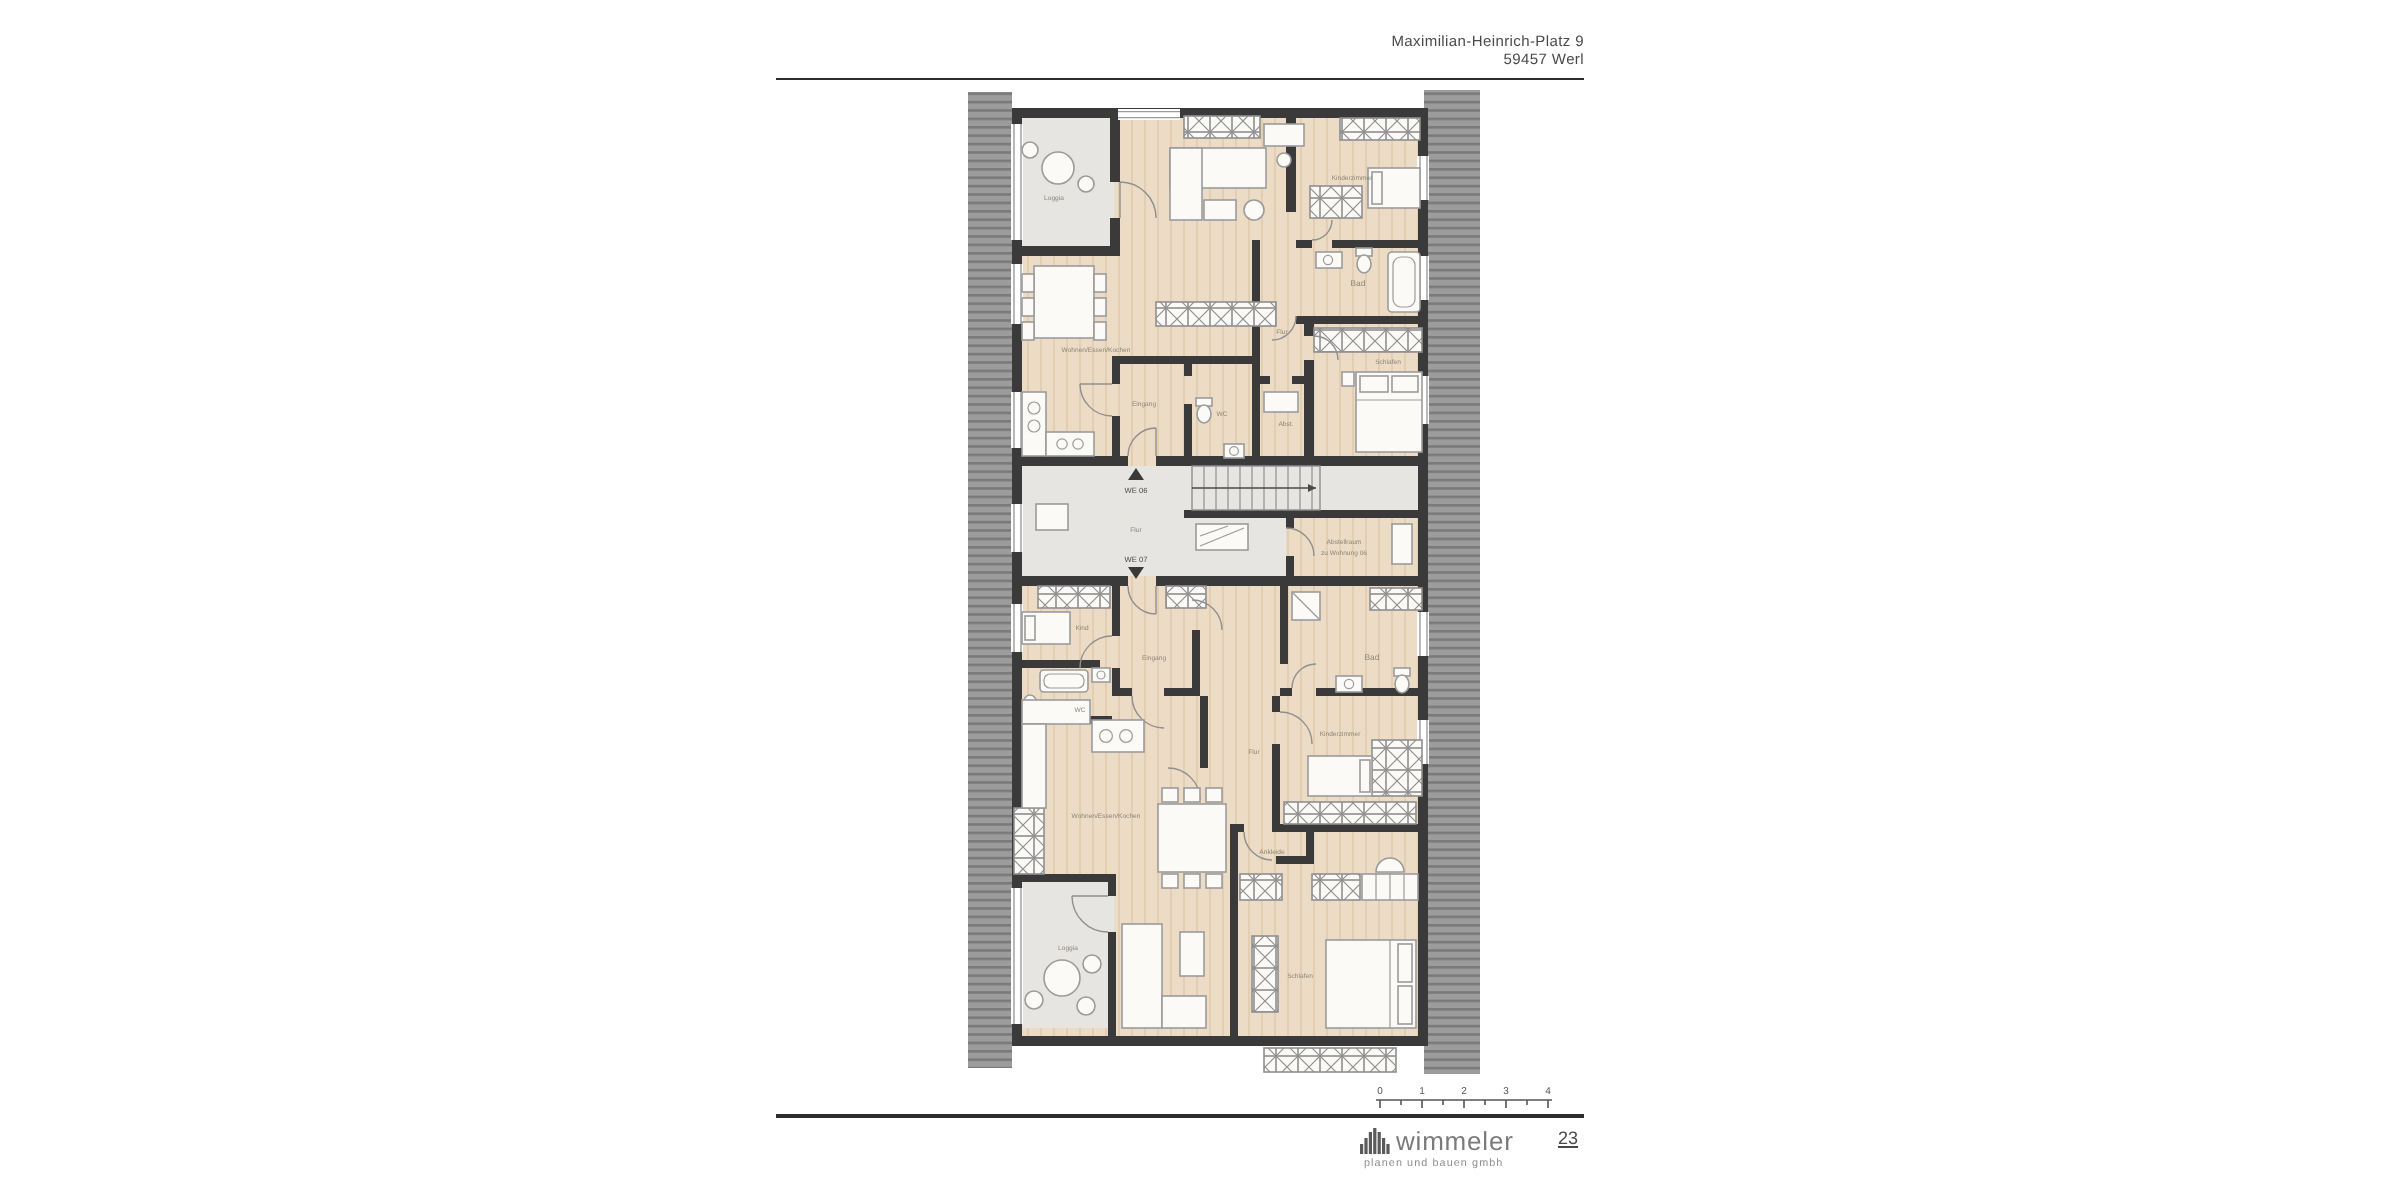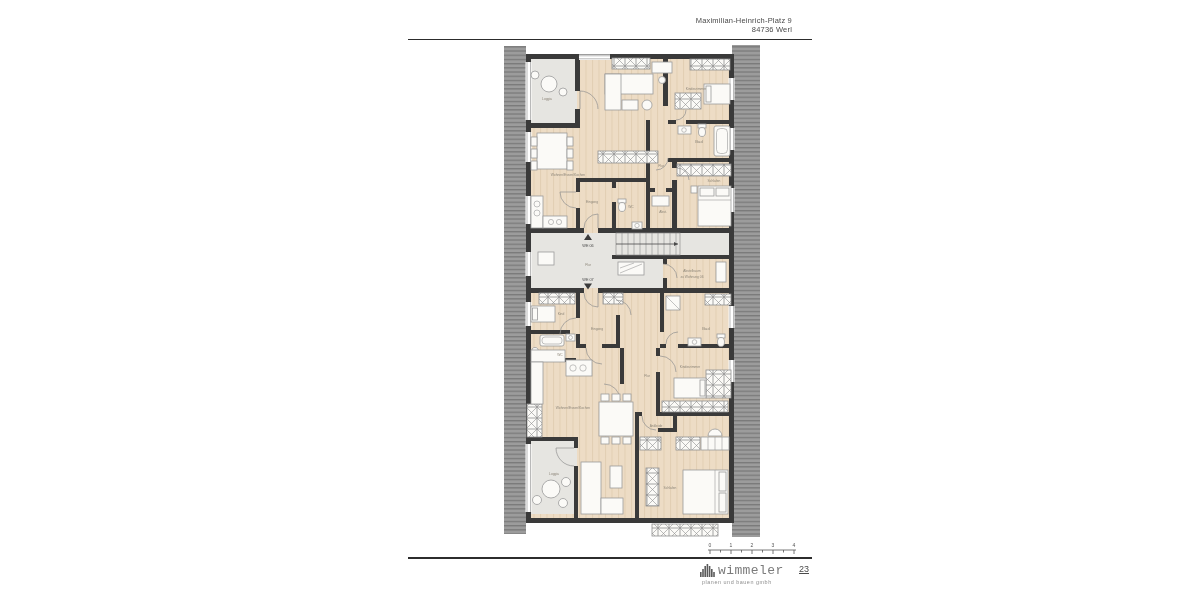--- a/index.html
+++ b/index.html
@@ -1,26 +1,26 @@
 <!DOCTYPE html>
 <html><head>
 <meta charset="utf-8">
 <style>
   html,body{margin:0;padding:0;background:#ffffff;width:1200px;height:600px;
     font-family:"Liberation Sans",sans-serif;overflow:hidden;position:relative;}
-  .page{position:absolute;inset:0;background:#fff;margin-left:20px;}
+  .page{position:absolute;inset:0;background:#fff;}
   .hdr-text{position:absolute;top:17px;right:408px;text-align:right;
     font-size:7.5px;line-height:8.5px;color:#4a4a4a;letter-spacing:.2px;}
   .rule{position:absolute;left:388px;width:404px;background:#2c2c2c;}
   .rule-top{top:39px;height:1.2px;}
   .rule-bottom{top:557px;height:2px;}
   .plan-svg{position:absolute;left:478px;top:40px;}
   .footer{position:absolute;left:680px;top:562px;width:120px;}
   .brand-row{display:flex;align-items:flex-end;gap:3px;}
-  .brand-name{font-size:13px;color:#7b7b7b;letter-spacing:.4px;line-height:13px;font-family:Liberation Mono, monospace;}
+  .brand-name{font-size:13px;color:#7b7b7b;letter-spacing:.4px;line-height:13px;}
   .brand-sub{font-size:5.4px;color:#8e8e8e;letter-spacing:.55px;margin-top:1.5px;margin-left:2px;}
   .page-num{position:absolute;left:779px;top:564px;font-size:9px;color:#4a4a4a;text-decoration:underline;}
   
   .wall{fill:#3a3a3a;}
   .furn{fill:#fbfaf7;stroke:#9b9b9b;stroke-width:.8;}
   .furnline{stroke:#9b9b9b;stroke-width:.6;fill:none;}
   .door{fill:none;stroke:#8f8f8f;stroke-width:.7;}
   .winline{stroke:#9b9b9b;stroke-width:.7;}
   .rlabel{font-family:"Liberation Sans",sans-serif;font-size:4.2px;fill:#8d8679;text-anchor:middle;}
   .rlabel-sm{font-size:3.3px;}
@@ -28,21 +28,21 @@
   .tick-label{font-family:"Liberation Sans",sans-serif;font-size:5px;fill:#555;text-anchor:middle;}
   .scaleline{stroke:#555;stroke-width:.8;}
 </style>
 </head>
 <body>
 
 <div class="page">
 
   <div class="hdr-text">
     <div>Maximilian-Heinrich-Platz 9</div>
-    <div>84736 Werl</div>
+    <div>59457 Werl</div>
   </div>
   <div class="rule rule-top"></div>
 
   <svg class="plan-svg" width="316" height="516" viewBox="478 40 316 516">
     <defs>
       <pattern id="roofH" width="6" height="4.2" patternUnits="userSpaceOnUse">
         <rect width="6" height="4.2" fill="#9c9c9c"></rect>
         <rect width="6" height="1.3" fill="#7a7a7a"></rect>
       </pattern>
       <pattern id="woodP" width="6.5" height="40" patternUnits="userSpaceOnUse">

